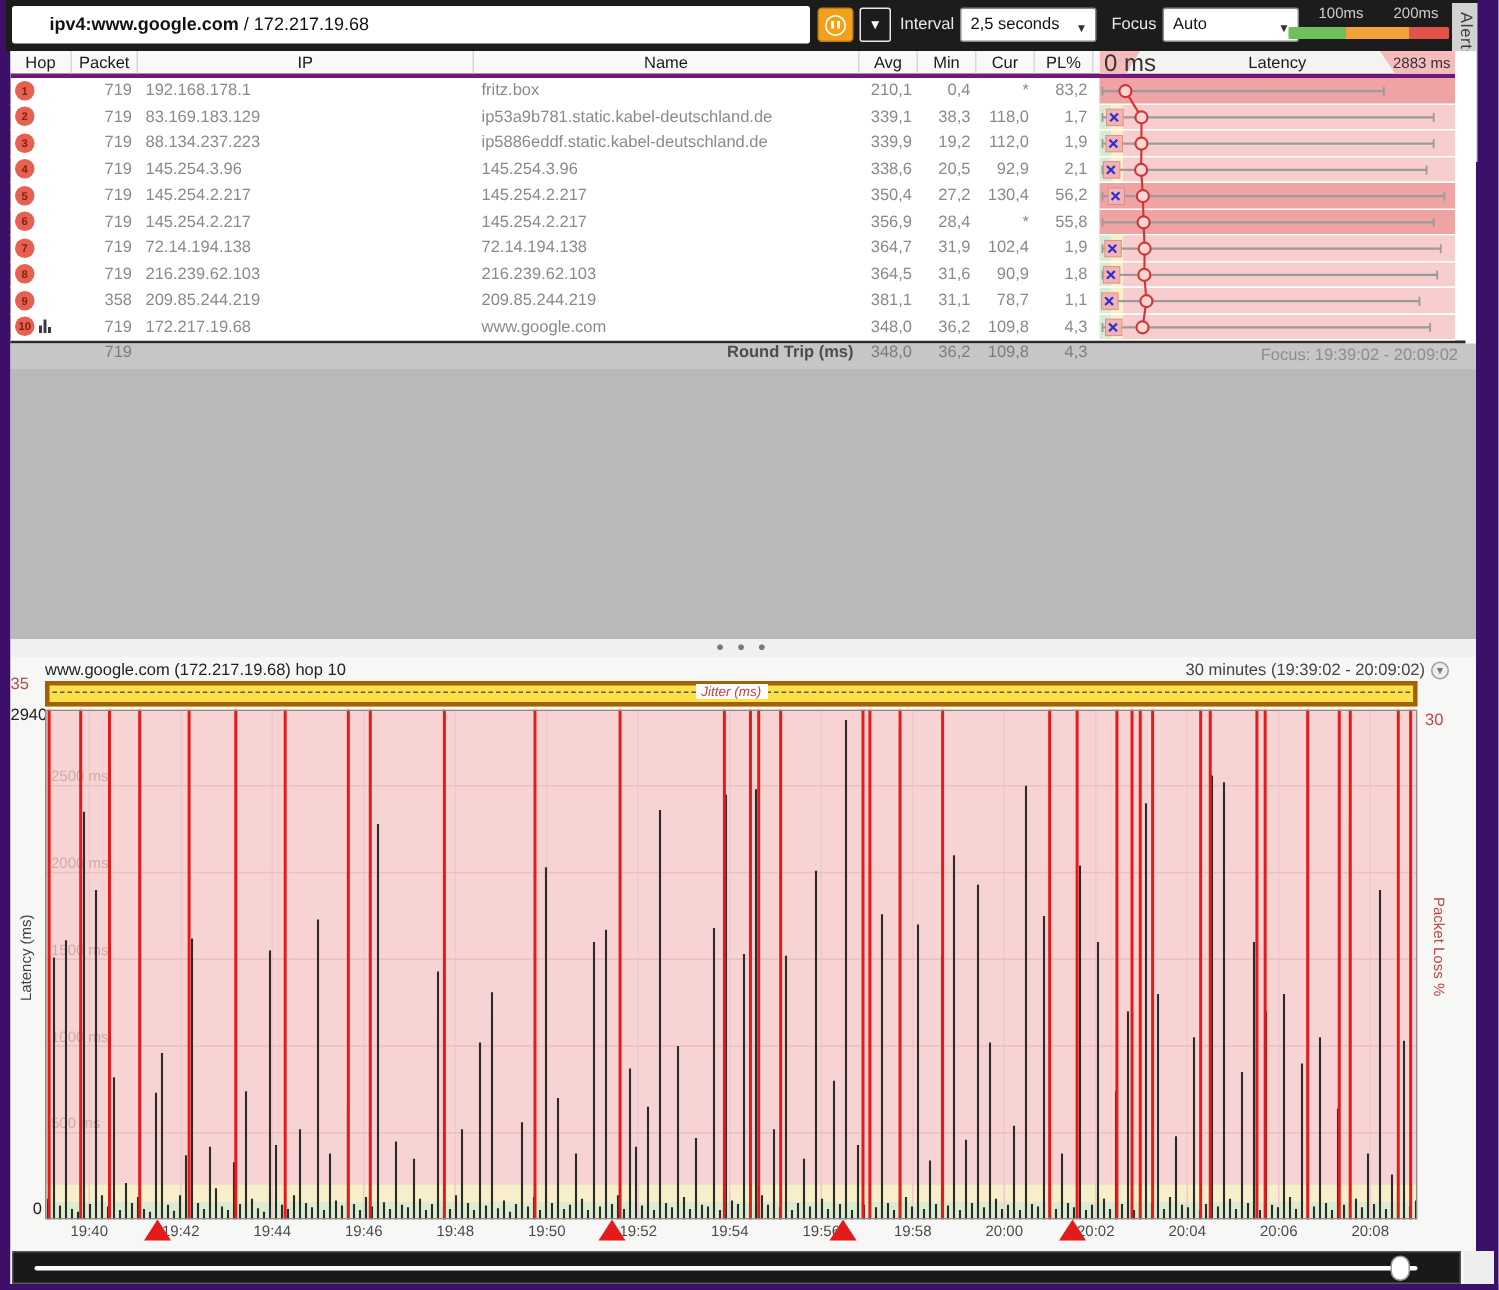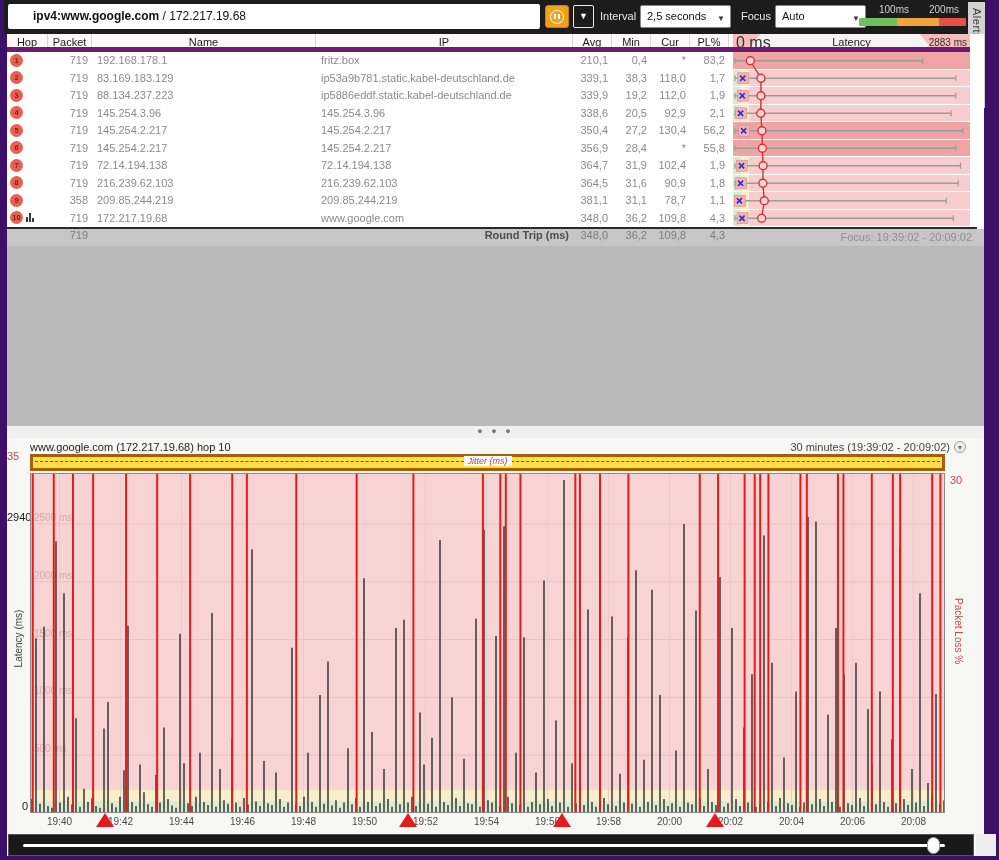--- a/index.html
+++ b/index.html
@@ -27,21 +27,21 @@
 
   
   .alerts-tab { position:absolute; left:968px; top:2px; width:17px; height:106px; background:#d2d2d2; color:#3a3a3a;
                 font-size:11px; writing-mode:vertical-rl; text-align:left; padding:6px 2px; letter-spacing:.5px; }
 
   
   .main { position:absolute; left:7px; top:34px; width:977px; height:822px; background:#fff; }
 
   
   .grid-row { display:grid; grid-template-columns:41px 44px 224px 257px 39px 39px 39px 39px 4px 237px; width:963px; }
-  .thead { height:18px; background:#faf9f8; border-bottom:5px solid #701a75; font-size:11px; color:#1a1a1a; }
+  .thead { height:18px; background:#faf9f8; border-bottom:3px solid #701a75; font-size:11px; color:#1a1a1a; }
   .thead > div { text-align:center; line-height:17px; border-right:1px solid #d8d8d8; overflow:hidden; }
   .thead > div:nth-child(9), .thead > div:last-child { border-right:none; }
   .lat-head { position:relative; background:#f4f3f1; }
   .lat-head .wedge { position:absolute; top:0; bottom:0; background:#f6bcbc; }
   .lat-head .wl { left:0; width:30px; clip-path:polygon(0 0,27px 0,18px 100%,0 100%); }
   .lat-head .wr { right:0; width:56px; clip-path:polygon(6px 0,100% 0,100% 100%,16px 100%); }
   .lat-head .smin { position:absolute; left:3px; top:0; font-size:16px; color:#333; line-height:17px; }
   .lat-head .smax { position:absolute; right:3px; top:0; font-size:10px; color:#333; line-height:17px; }
   .lat-head .title { position:relative; }
   .tbody { position:relative; height:175px; }
@@ -69,21 +69,21 @@
   .lower { position:relative; height:418px; background:#f7f7f6; width:977px; }
   .tl-title { position:absolute; left:23px; top:3px; font-size:11px; color:#222; }
   .tl-range { position:absolute; right:34px; top:3px; font-size:11px; color:#444; }
   .tl-chev { position:absolute; right:18px; top:3px; width:12px; height:12px; border:1px solid #9a9a9a; border-radius:50%;
              color:#777; font-size:7px; text-align:center; line-height:11px; background:#eee; }
   .jitter-box { position:absolute; left:23px; top:16px; width:915px; height:17px; background:#fde047; border:3px solid #a16207; }
   .jitter-dash { position:absolute; left:2px; right:2px; top:4px; border-top:1px dashed #555; }
   .jitter-label { position:absolute; left:50%; transform:translateX(-50%); top:-1px; font-size:9px; font-style:italic;
                   color:#c04545; background:#fdfdfd; padding:0 4px; }
   .ax-jmax { position:absolute; left:0; top:12px; width:21px; text-align:left; font-size:11px; color:#b94a4a; }
-  .ax-ymax { position:absolute; left:0; top:33px; width:21px; text-align:right; font-size:11px; color:#222;margin-top:40px; }
+  .ax-ymax { position:absolute; left:0; top:33px; width:21px; text-align:right; font-size:11px; color:#222; }
   .ax-ymin { position:absolute; left:0; top:362px; width:21px; text-align:right; font-size:11px; color:#222; }
   .ax-ylab { position:absolute; left:-29px; top:195px; width:80px; text-align:center; font-size:10px; color:#444;
              transform:rotate(-90deg); }
   .ax-y2max { position:absolute; left:943px; top:36px; width:22px; font-size:11px; color:#c24848; }
   .ax-y2lab { position:absolute; left:946px; top:160px; font-size:10px; color:#c24848; writing-mode:vertical-rl; }
   .plot-wrap { position:absolute; left:23px; top:35px; width:915px; height:340px; }
   .taxis { position:absolute; left:23px; top:375px; width:915px; height:16px; }
   .taxis .tick { position:absolute; top:3px; transform:translateX(-50%); font-size:10px; color:#4a4a4a; }
   .tri { position:absolute; top:0; width:0; height:0; transform:translateX(-50%);
          border-left:9px solid transparent; border-right:9px solid transparent; border-bottom:14px solid #e51b1b; }
@@ -120,22 +120,22 @@
     </div>
   </div>
 
   <div class="alerts-tab">Alerts</div>
 
   <div class="main">
 
     <div class="grid-row thead">
       <div>Hop</div>
       <div>Packet</div>
+      <div>IP</div>
       <div>Name</div>
-      <div>IP</div>
       <div>Avg</div>
       <div>Min</div>
       <div>Cur</div>
       <div>PL%</div>
       <div></div>
       <div class="lat-head">
         <span class="wedge wl"></span>
         <span class="wedge wr"></span>
         <span class="smin">0 ms</span>
         <span class="title">Latency</span>

